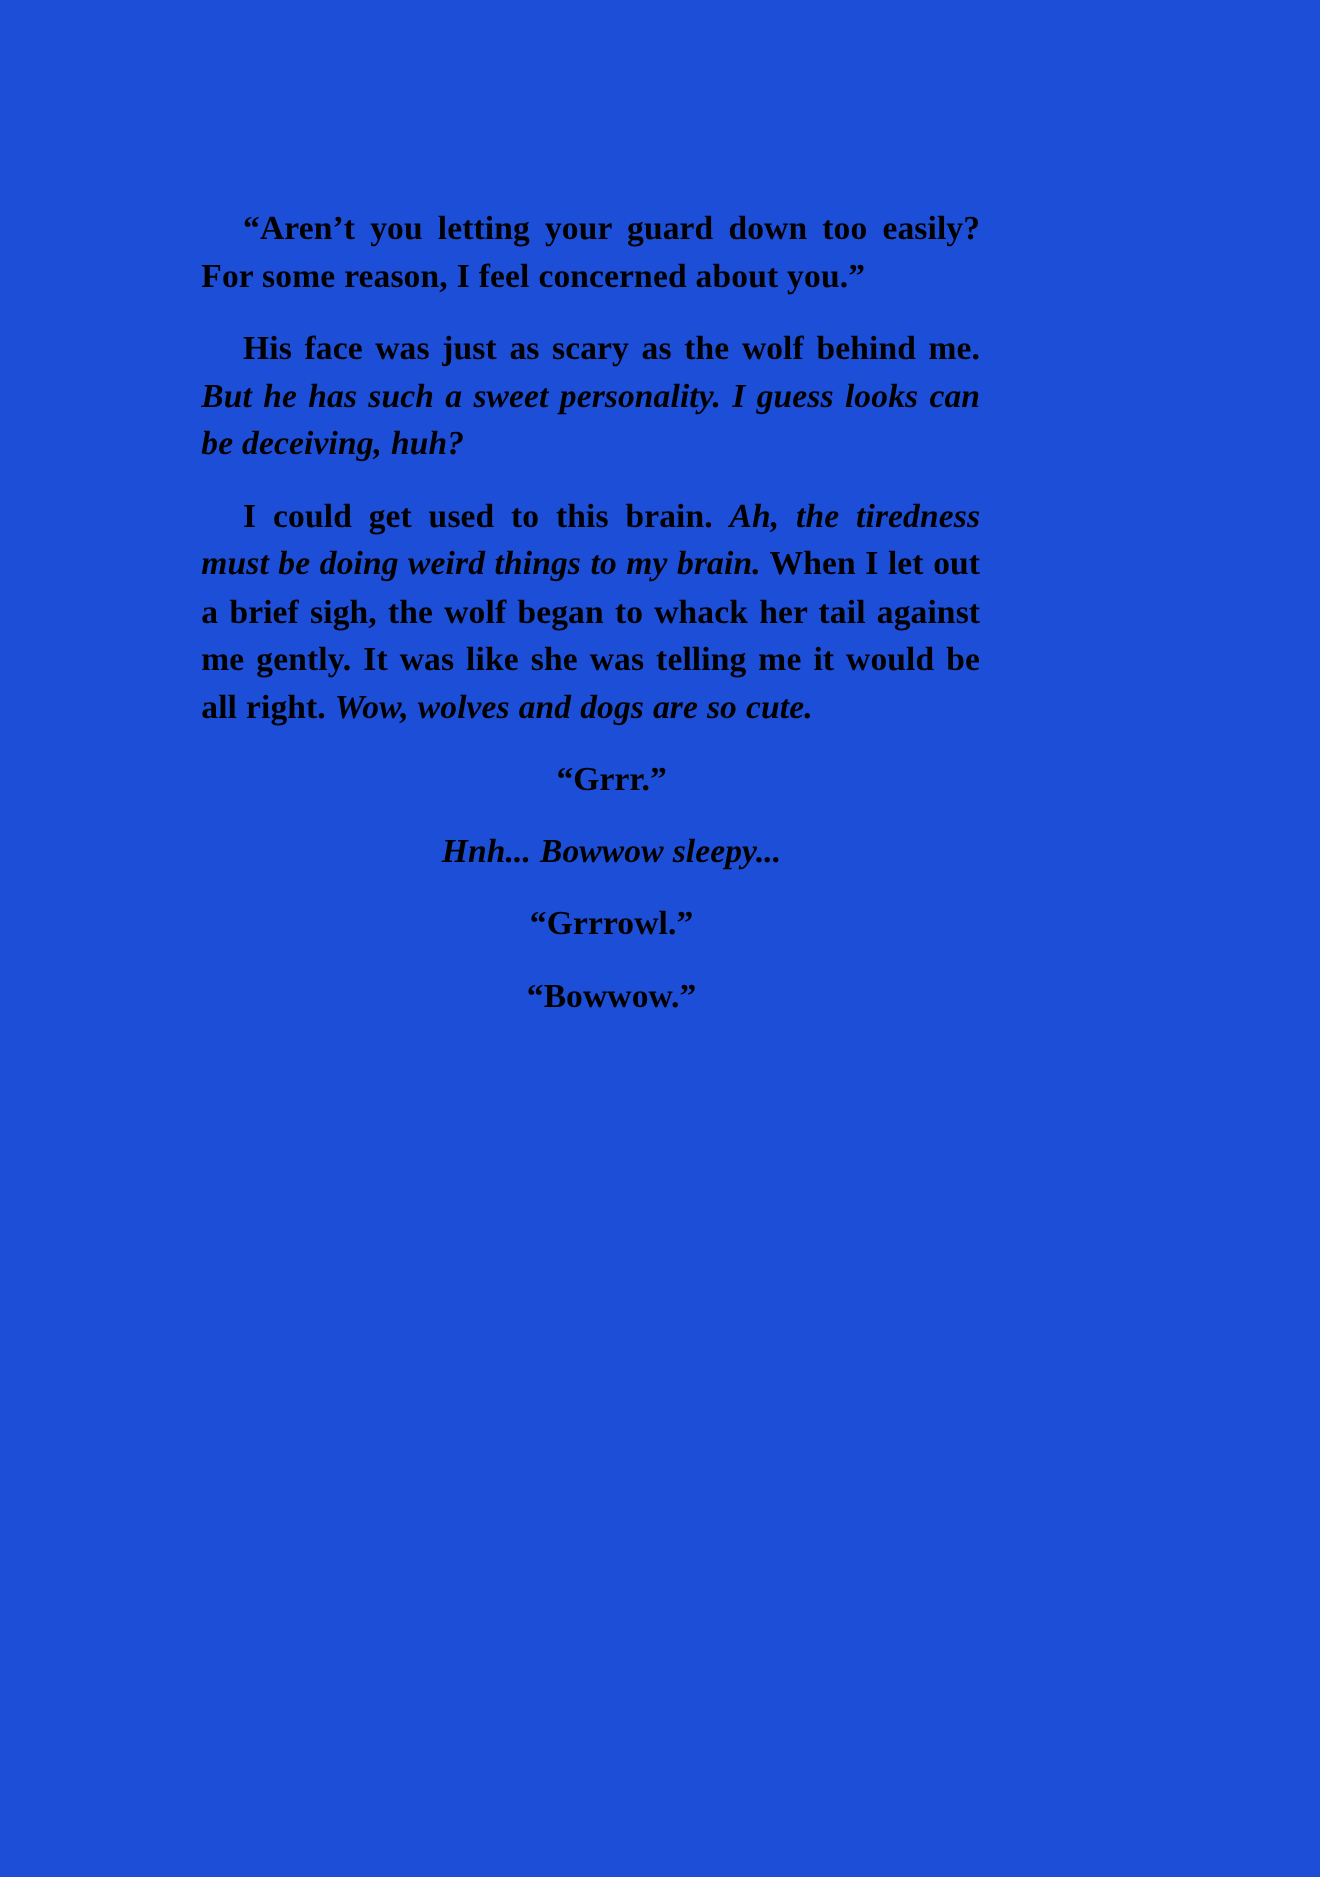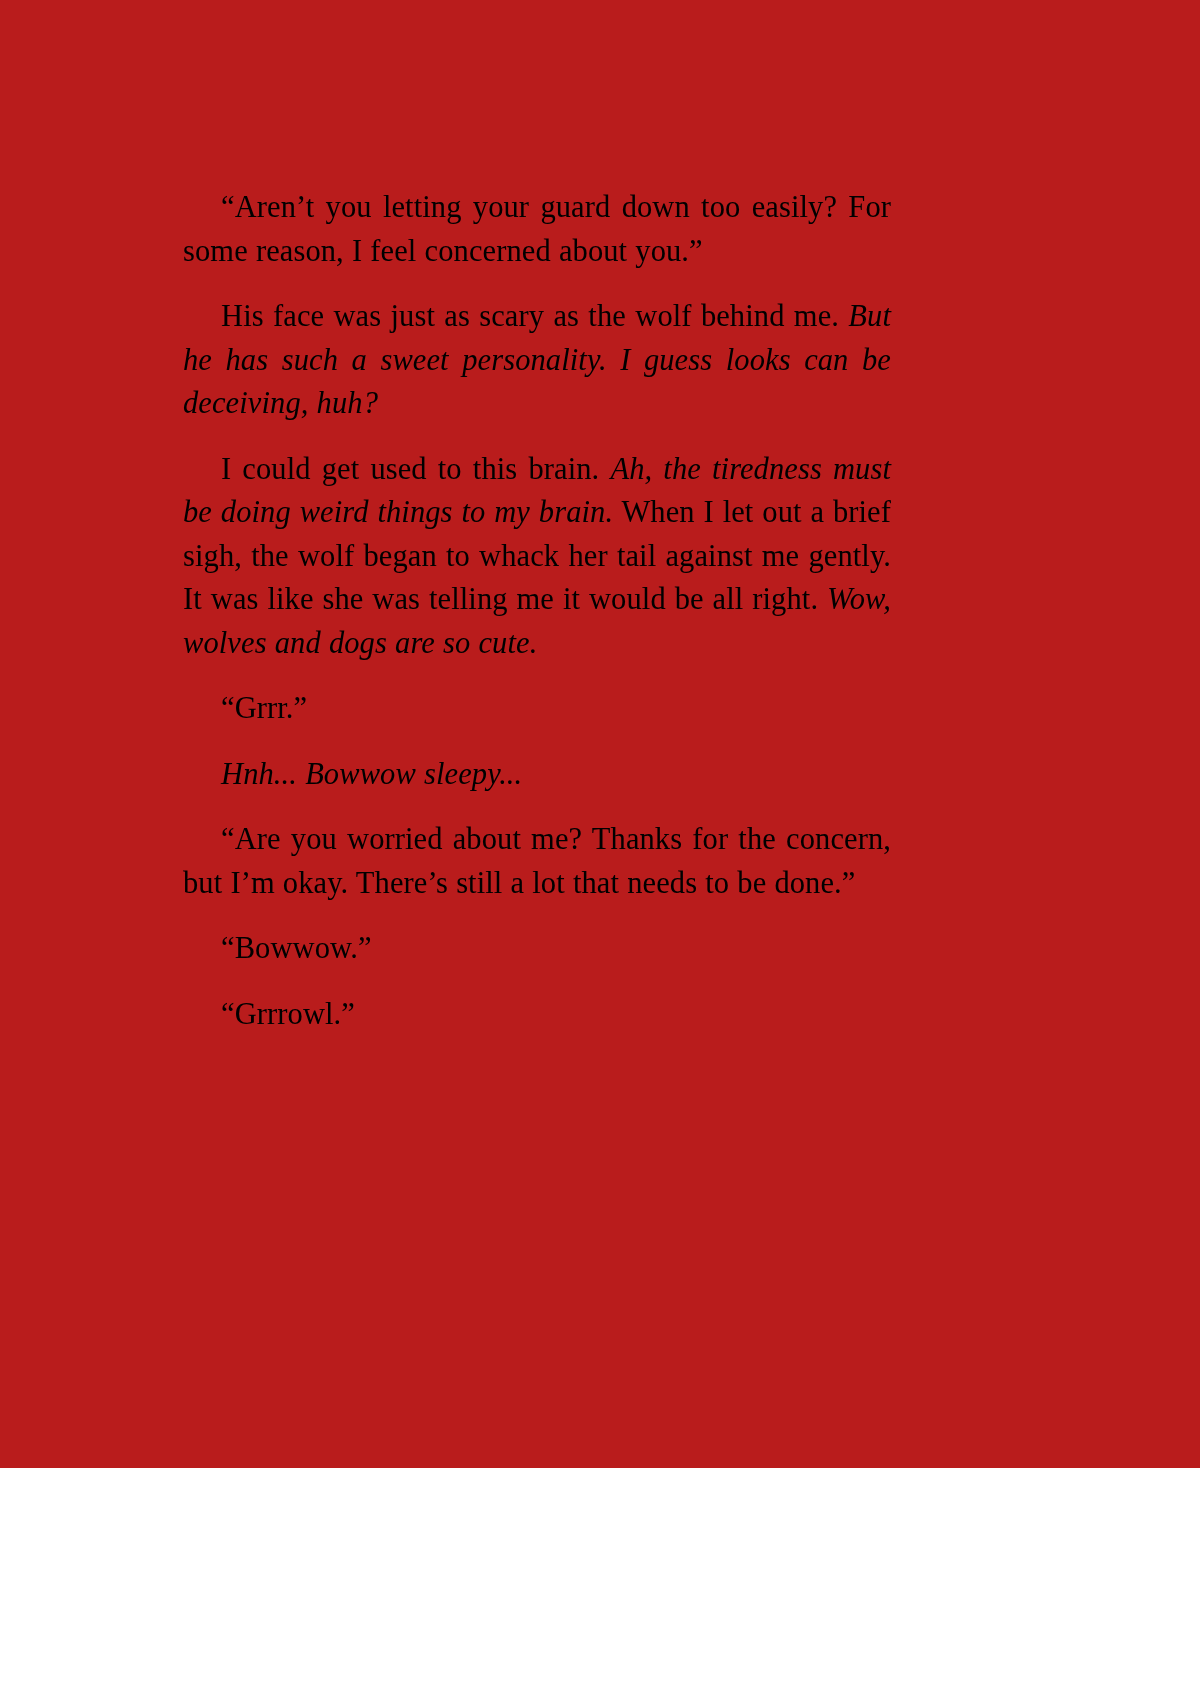--- a/index.html
+++ b/index.html
@@ -11,23 +11,24 @@
     width: 1200px;
     height: 1706px;
     font-family: "Liberation Serif", "DejaVu Serif", serif;
     color: #000000;
     -webkit-font-smoothing: antialiased;
   }
 
   .page {
     position: relative;
     width: 1200px;
-    height: 1468px;
-    background: #b91c1c;
+    height: 1706px;
+    background: #1d4ed8;
     overflow: hidden;
+    font-weight: bold;
   }
 
   
   .textblock {
     position: absolute;
     left: 183px;
     top: 186px;
     width: 708px;
   }
 
@@ -41,34 +42,33 @@
     word-spacing: 0.4px;
     hyphens: none;
   }
 
   p.para:last-child {
     margin-bottom: 0;
   }
 
   
   p.short {
-    text-align: left;
+    text-align: center;
   }
 
   em, .it {
     font-style: italic;
   }
 </style>
 </head>
 <body>
 
 <div class="page">
   <div class="textblock" id="textblock">
       <p class="para"><span>“Aren’t you letting your guard down too easily? For some reason, I feel concerned about you.”</span></p>
       <p class="para"><span>His face was just as scary as the wolf behind me. </span><em>But he has such a sweet personality. I guess looks can be deceiving, huh?</em></p>
       <p class="para"><span>I could get used to this brain. </span><em>Ah, the tiredness must be doing weird things to my brain.</em><span> When I let out a brief sigh, the wolf began to whack her tail against me gently. It was like she was telling me it would be all right. </span><em>Wow, wolves and dogs are so cute.</em></p>
       <p class="para short"><span>“Grrr.”</span></p>
       <p class="para short"><em>Hnh... Bowwow sleepy...</em></p>
-      <p class="para"><span>“Are you worried about me? Thanks for the concern, but I’m okay. There’s still a lot that needs to be done.”</span></p>
+      <p class="para short"><span>“Grrrowl.”</span></p>
       <p class="para short"><span>“Bowwow.”</span></p>
-      <p class="para short"><span>“Grrrowl.”</span></p>
     </div>
 </div>
 
 </body></html>

